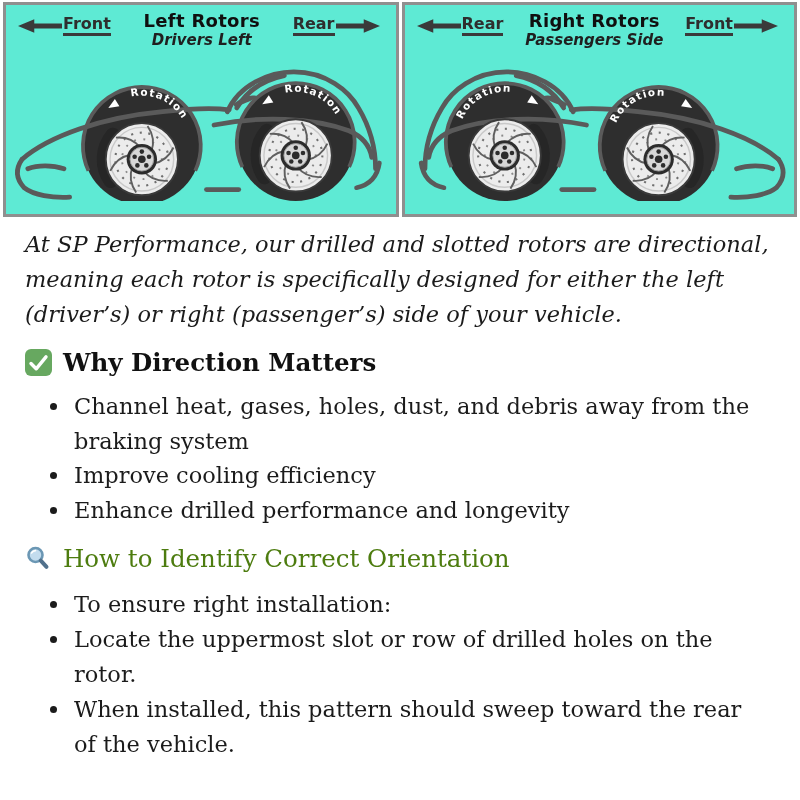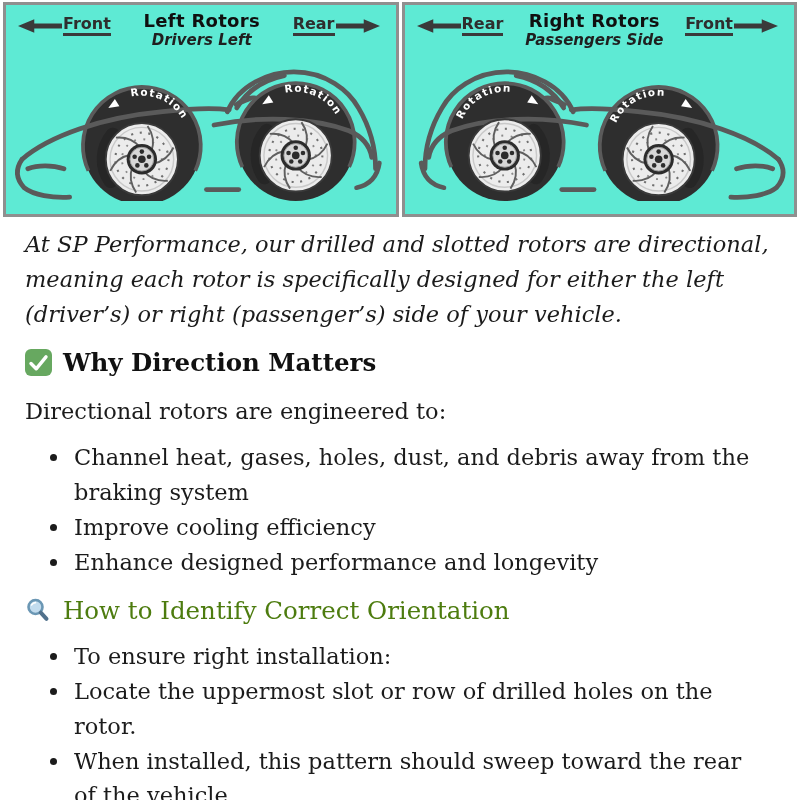--- a/index.html
+++ b/index.html
@@ -159,26 +159,25 @@
 
   <div class="sec-h">
     <span class="emoji-check">
       <svg width="27" height="27" viewBox="0 0 27 27">
         <polyline points="6,14.5 11.2,19.8 21,7.8" fill="none" stroke="#ffffff" stroke-width="3.4" stroke-linecap="round" stroke-linejoin="round"></polyline>
       </svg>
     </span>
     <span class="h-bold">Why Direction Matters</span>
   </div>
 
-  <p class="lead">Directional rotors are engineered to:</p>
 
   <ul class="blist">
     <li>Channel heat, gases, holes, dust, and debris away from the braking system</li>
     <li>Improve cooling efficiency</li>
-    <li>Enhance designed performance and longevity</li>
+    <li>Enhance drilled performance and longevity</li>
   </ul>
 
   <div class="sec-h">
     <span class="emoji-mag">
       <svg width="27" height="27" viewBox="0 0 27 27">
         <circle cx="10.5" cy="10" r="7" fill="#c3dcee" stroke="#6b97b4" stroke-width="2.6"></circle>
         <line x1="15.8" y1="15.6" x2="21.5" y2="21.8" stroke="#51718c" stroke-width="4" stroke-linecap="round"></line>
         <path d="M 6.5 8 Q 8 5.8 10.5 5.6" fill="none" stroke="#ffffff" stroke-width="1.6" stroke-linecap="round"></path>
       </svg>
     </span>

